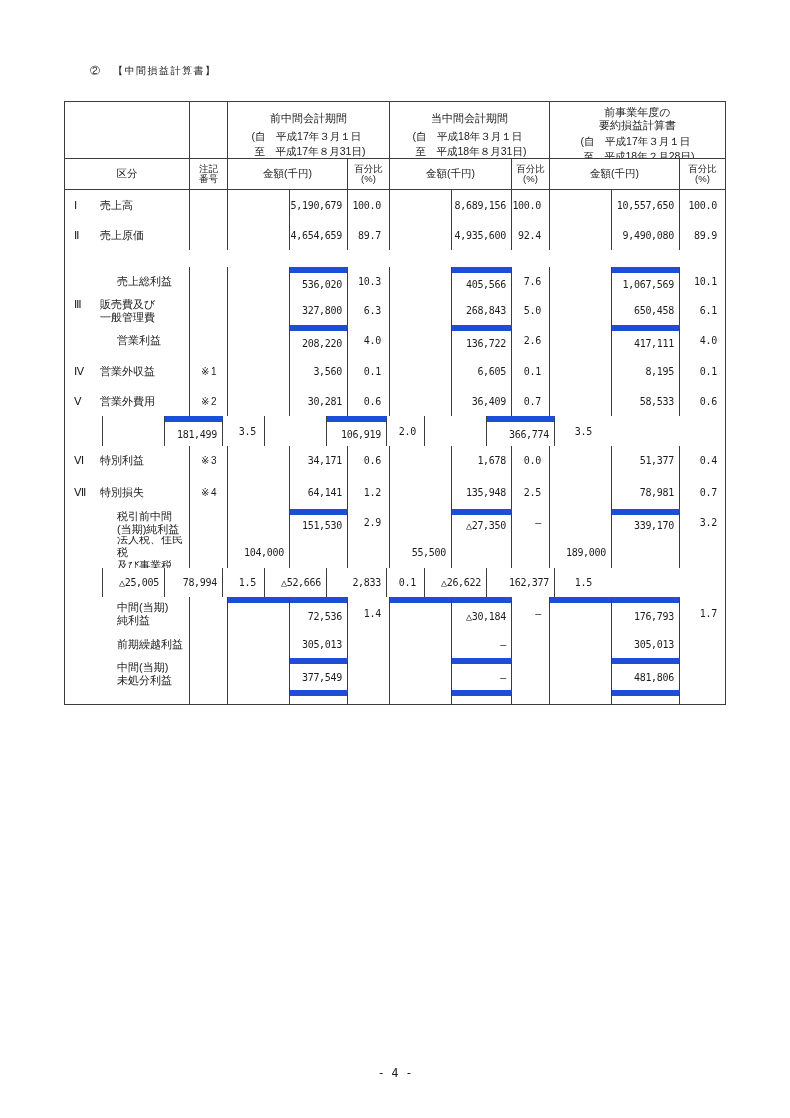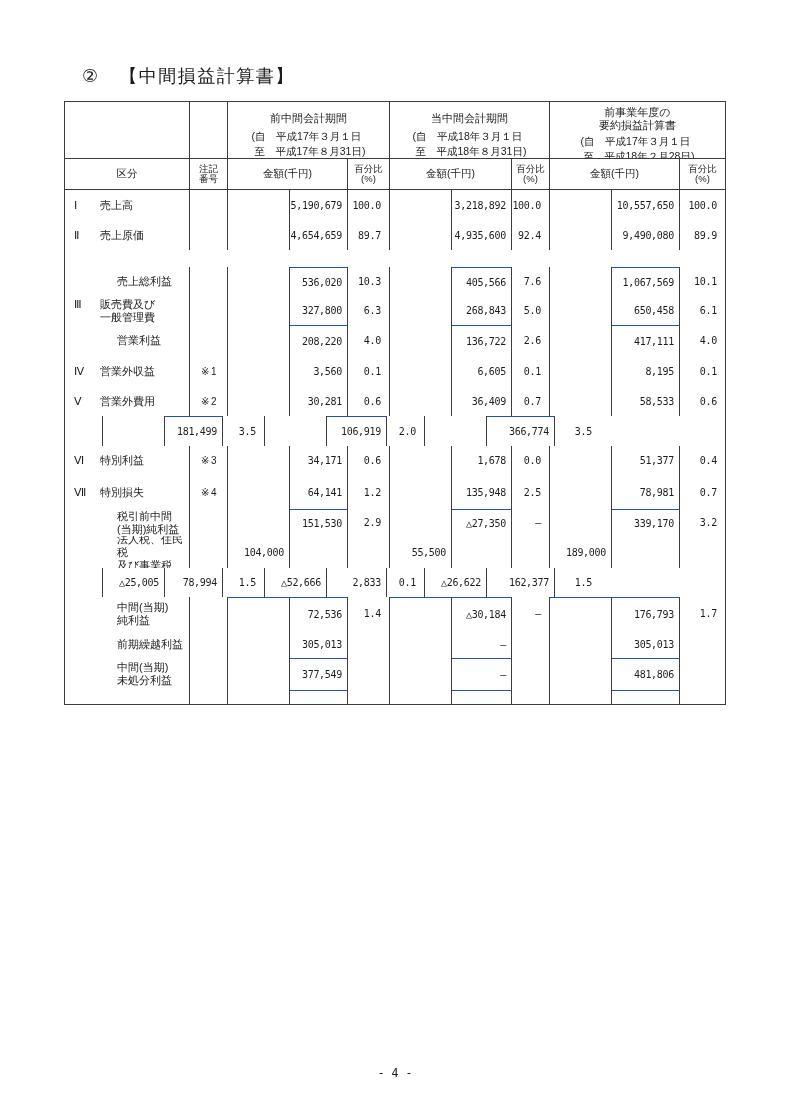--- a/index.html
+++ b/index.html
@@ -1,23 +1,23 @@
 <!DOCTYPE html>
 <html><head>
 <meta charset="utf-8">
 <style>
   html,body{margin:0;padding:0;background:#888;}
   .page{position:relative;width:790px;height:1118px;background:#ffffff;margin:0 auto;
         font-family:"Liberation Sans","DejaVu Sans",sans-serif;color:#1c1c1c;overflow:hidden;}
-  .doc-title{position:absolute;left:82px;top:64px;font-size:18px;letter-spacing:1.5px;white-space:pre;}
+  .doc-title{position:absolute;left:90px;top:64px;font-size:10px;letter-spacing:1.5px;white-space:pre;font-family:Liberation Mono, monospace;}
   .tbl{position:absolute;left:64px;top:101px;width:662px;border:1px solid #3c3c3c;box-sizing:border-box;background:#fff;}
   .row{display:flex;box-sizing:border-box;}
   .c{box-sizing:border-box;height:100%;overflow:hidden;}
   .br{border-right:1px solid #3c3c3c;}
-  .bt{border-top:1px solid #1d4ed8;}
+  .bt{border-top:6px solid #1d4ed8;}
   .hrow1{height:57px;border-bottom:1px solid #3c3c3c;}
   .hrow2{height:31px;border-bottom:1px solid #3c3c3c;}
   .ph{display:flex;flex-direction:column;align-items:center;}
   .pname{margin:10px 0 4px;font-size:11px;line-height:13px;text-align:center;white-space:pre;}
   .p3h .pname{margin:4px 0 2px;}
   .pdates{font-size:10.5px;line-height:14.5px;white-space:pre;}
   .hc{display:flex;align-items:center;justify-content:center;text-align:center;white-space:pre;font-size:10.5px;}
   .hc.sm{font-size:9.5px;line-height:10.5px;}
   .lab{display:flex;align-items:center;}
   .labin{display:flex;align-items:flex-start;width:100%;}
@@ -85,21 +85,21 @@
               <div class="lines">
                 <div>売上高</div>
               </div>
             </div>
           </div>
           <div class="c br note" style="width: 38px;"></div>
           <div class="c br num amt" style="width: 62px;"></div>
           <div class="c br num amt" style="width: 58px;">5,190,679</div>
           <div class="c num pct br" style="width: 42px;">100.0</div>
           <div class="c br num amt" style="width: 62px;"></div>
-          <div class="c br num amt" style="width: 60px;">3,218,892</div>
+          <div class="c br num amt" style="width: 60px;">8,689,156</div>
           <div class="c num pct br" style="width: 38px;">100.0</div>
           <div class="c br num amt" style="width: 62px;"></div>
           <div class="c br num amt" style="width: 68px;">10,557,650</div>
           <div class="c num pct" style="width: 45px;">100.0</div>
         </div>
         <div class="row" style="height: 30px;">
           <div class="c br lab" style="width: 125px;">
             <div class="labin">
               <div class="numeral">Ⅱ</div>
               <div class="lines">

